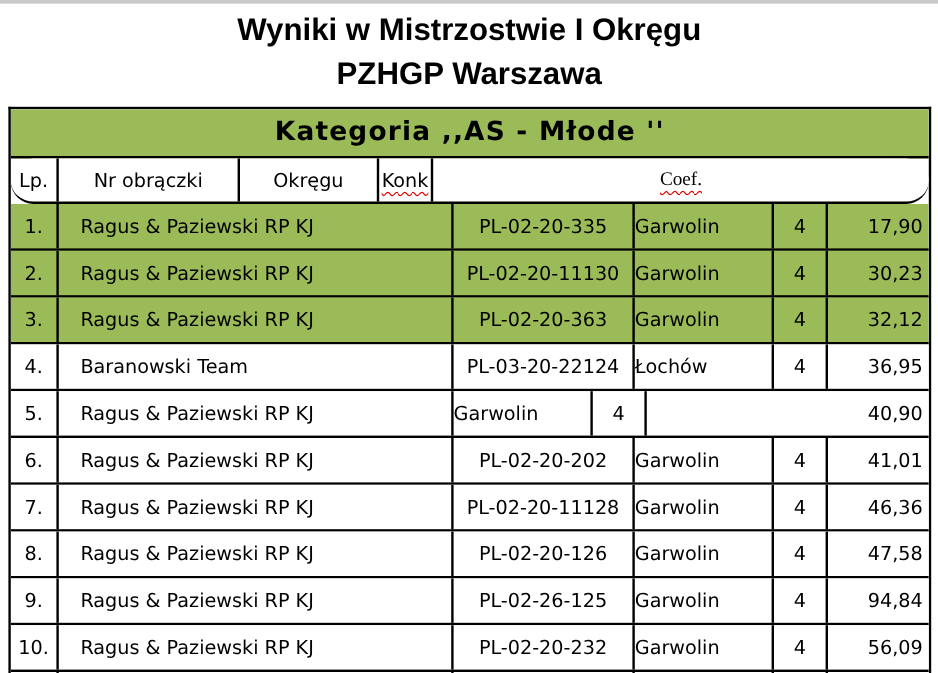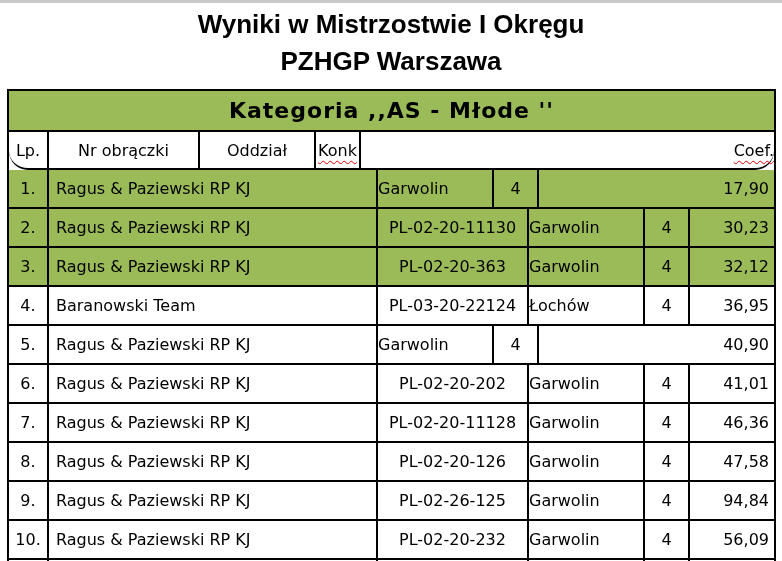--- a/index.html
+++ b/index.html
@@ -33,21 +33,21 @@
   }
   .hrow { display:flex; height:38px; border-bottom:2px solid #000; font-size:16px; background:#fff;border-radius:19px; }
   .drow { display:flex; height:39px; border-bottom:2px solid #000; font-size:16px; background:#fff; }
   .drow.green { background:#9bbb59; }
   .cell {
     border-right:2px solid #000;
     display:flex; align-items:center; justify-content:center;
     overflow:hidden; white-space:nowrap;
   }
   .c-lp     { width:40px; }
-  .c-name   { width:329px; justify-content:flex-start; padding-left:7px; }
+  .c-name   { width:329px; justify-content:flex-start; padding-left:18px; }
   .c-ring   { width:151px; }
   .c-branch { width:116px; justify-content:flex-start; padding-left:0; }
   .c-konk   { width:45px; }
   .c-coef   { flex:1; border-right:none; justify-content:flex-end; padding-right:5px; }
   .hrow .c-name, .hrow .c-branch { justify-content:center; padding-left:0; }
   .misspelled {
     text-decoration-line:underline;
     text-decoration-style:wavy;
     text-decoration-color:#e00000;
     text-decoration-thickness:1px;
@@ -62,32 +62,33 @@
   <div>PZHGP Warszawa</div>
 </div>
 
 <div class="tablewrap">
 
   <div class="banner">Kategoria ,,AS - Młode ''</div>
 
   <div class="hrow">
     <div class="cell c-lp">Lp.</div>
     <div class="cell c-ring">Nr obrączki</div>
-    <div class="cell c-branch">Oddział</div>
+    <div class="cell c-branch">Okręgu</div>
     <div class="cell c-konk">
         <span class="misspelled">Konk</span>
       </div>
-    <div class="cell c-coef" style="padding-right:0;">
+    <div class="cell c-coef" style="justify-content:center;padding-right:0;font-family:Liberation Serif, serif;">
         <span class="misspelled">Coef.</span>
       </div>
   </div>
 
   <div class="drow green">
     <div class="cell c-lp">1.</div>
     <div class="cell c-name">Ragus &amp; Paziewski RP KJ</div>
+    <div class="cell c-ring">PL-02-20-335</div>
     <div class="cell c-branch">Garwolin</div>
     <div class="cell c-konk">4</div>
     <div class="cell c-coef">17,90</div>
   </div>
 
   <div class="drow green">
     <div class="cell c-lp">2.</div>
     <div class="cell c-name">Ragus &amp; Paziewski RP KJ</div>
     <div class="cell c-ring">PL-02-20-11130</div>
     <div class="cell c-branch">Garwolin</div>

